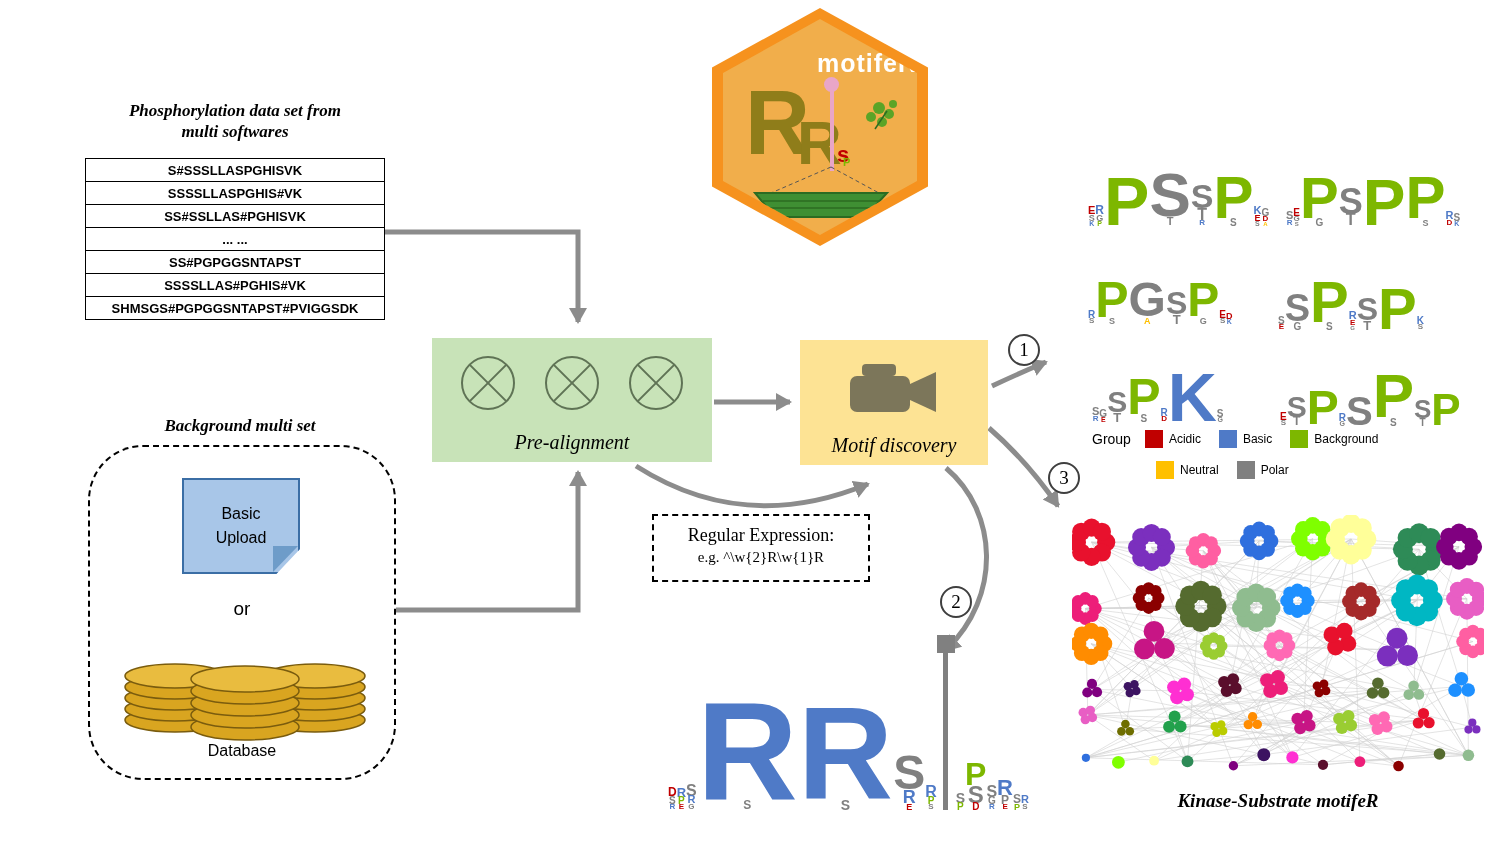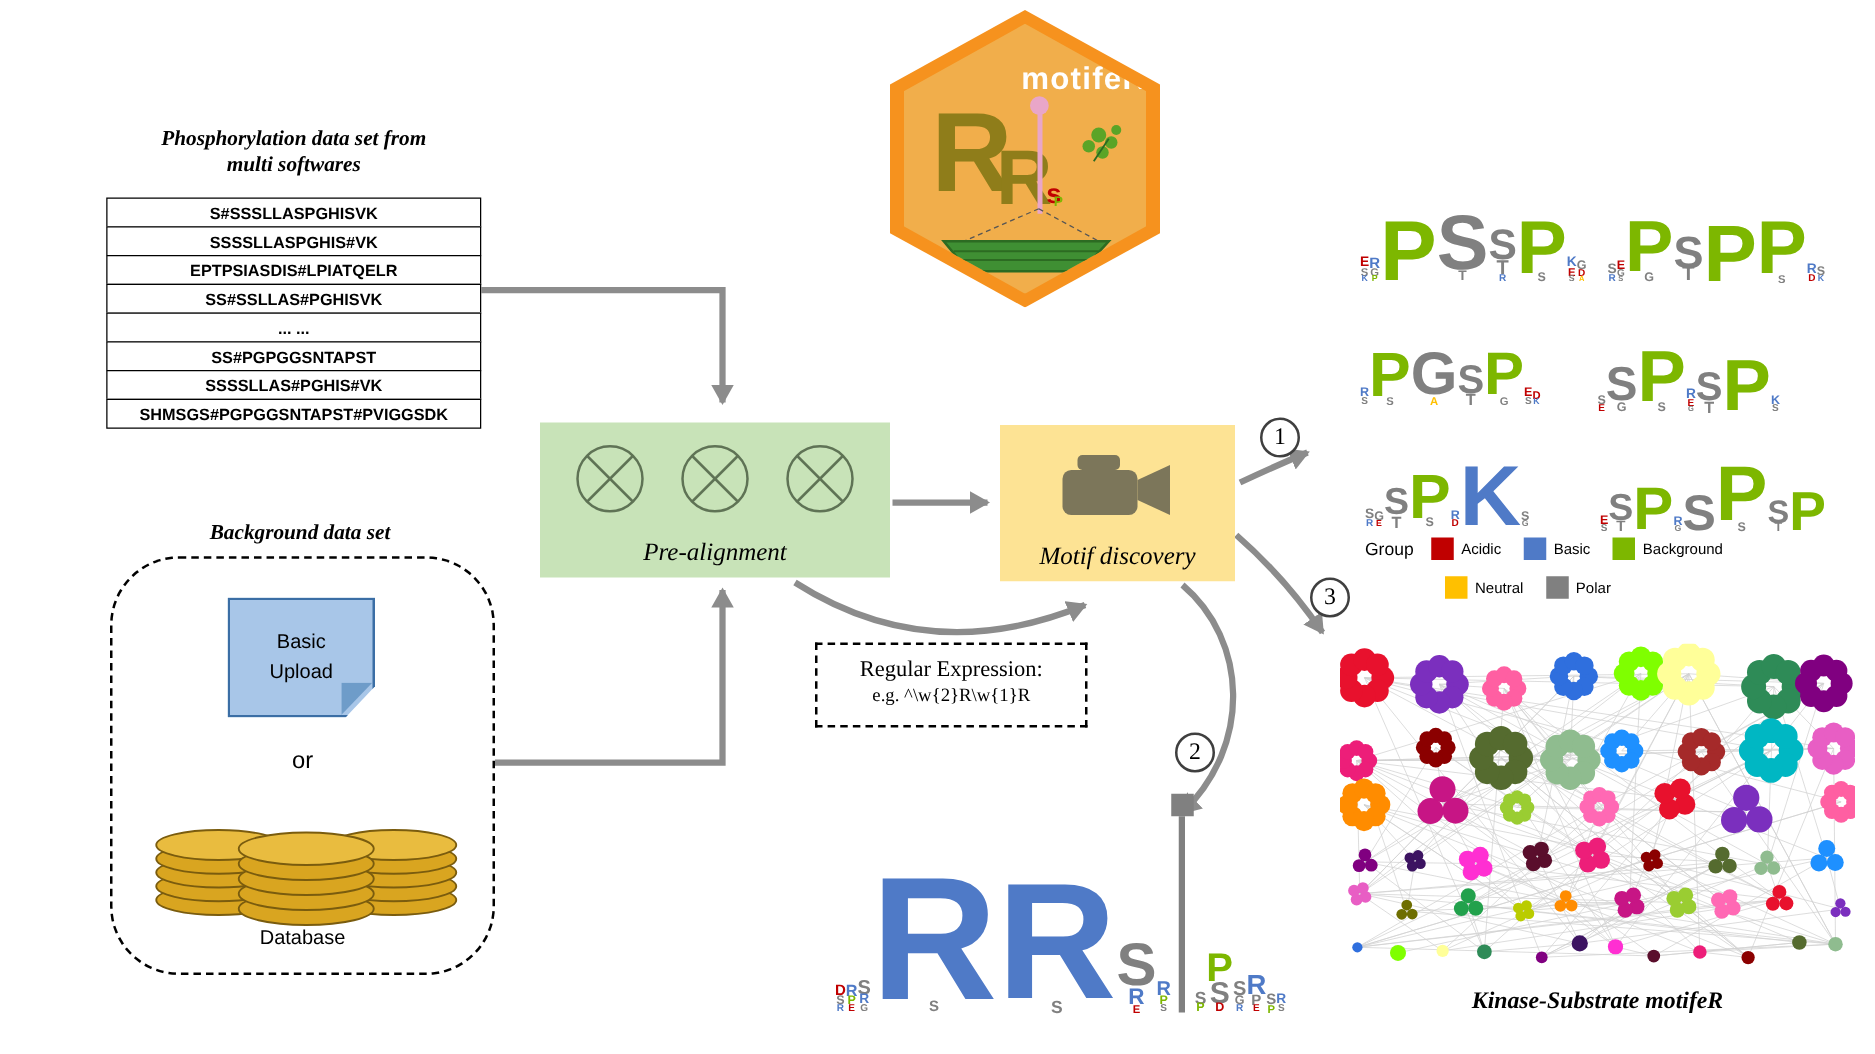--- a/index.html
+++ b/index.html
@@ -106,29 +106,28 @@
     </g>
   </svg>
 
   <div class="abs ital-title" style="left:85px;top:100px;width:300px">
     <div>Phosphorylation data set from</div>
     <div>multi softwares</div>
   </div>
   <div class="seq-table">
       <div class="seq-row">S#SSSLLASPGHISVK</div>
       <div class="seq-row">SSSSLLASPGHIS#VK</div>
-      <div class="seq-row">EPTPSIASDIS#LPIATQELR</div>
       <div class="seq-row">SS#SSLLAS#PGHISVK</div>
       <div class="seq-row">... ...</div>
       <div class="seq-row">SS#PGPGGSNTAPST</div>
       <div class="seq-row">SSSSLLAS#PGHIS#VK</div>
       <div class="seq-row">SHMSGS#PGPGGSNTAPST#PVIGGSDK</div>
     </div>
 
-  <div class="abs ital-title" style="left:85px;top:415px;width:310px">Background data set</div>
+  <div class="abs ital-title" style="left:85px;top:415px;width:310px">Background multi set</div>
   <div class="bg-box"></div>
 
   <div class="note">
     <div>Basic</div>
     <div>Upload</div>
     <div class="note-fold"></div>
   </div>
 
   <div class="or-label">or</div>
 

